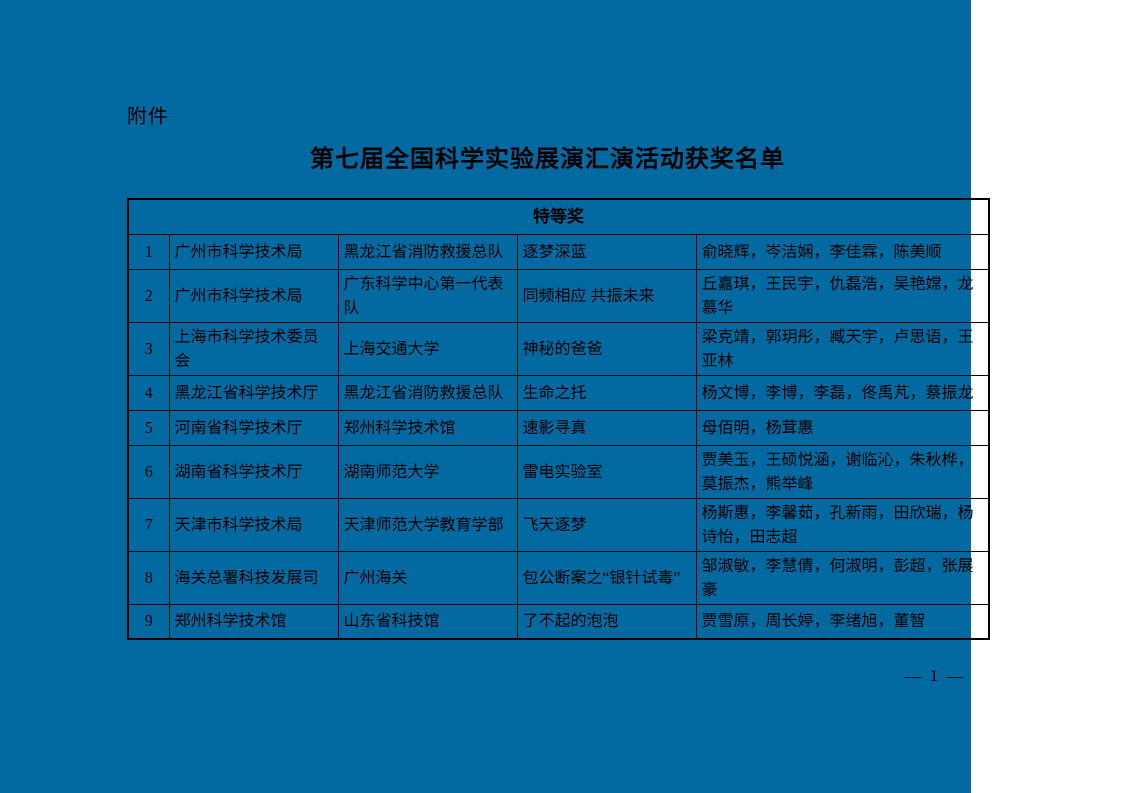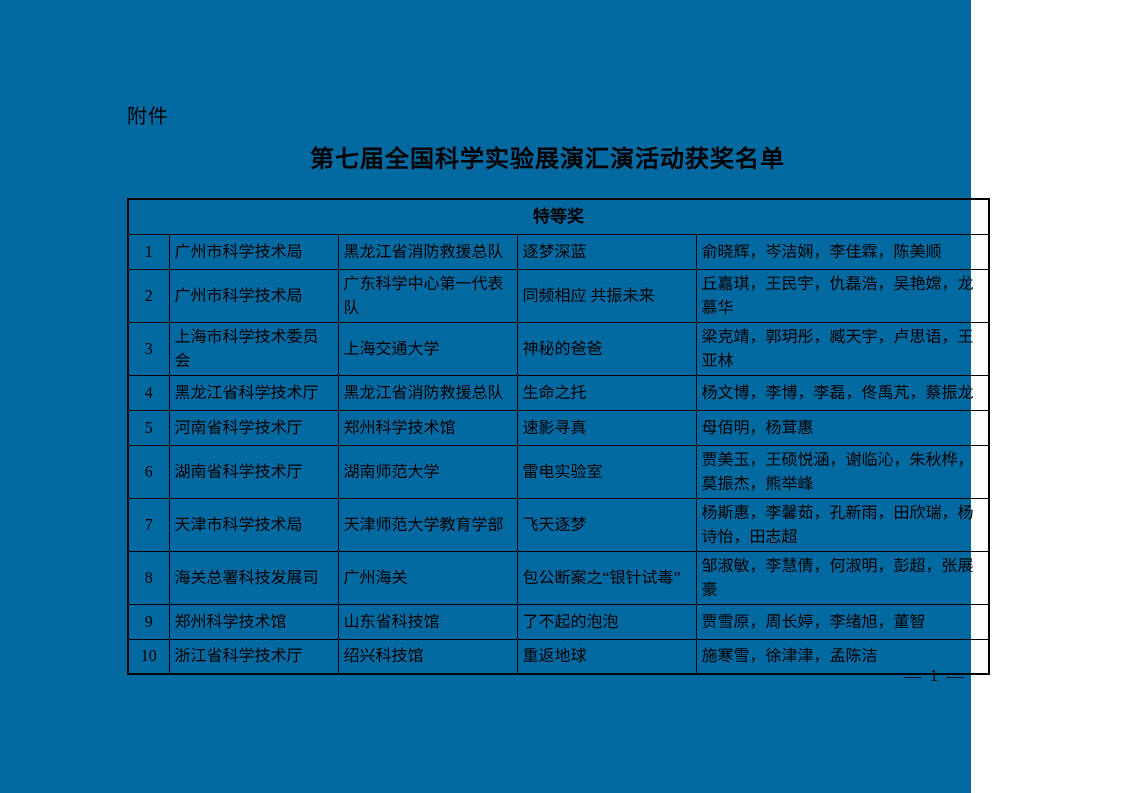--- a/index.html
+++ b/index.html
@@ -156,25 +156,18 @@
           <td class="c3">包公断案之“银针试毒”</td>
           <td class="c4">邹淑敏，李慧倩，何淑明，彭超，张展豪</td>
         </tr>
         <tr>
           <td class="c0">9</td>
           <td class="c1">郑州科学技术馆</td>
           <td class="c2">山东省科技馆</td>
           <td class="c3">了不起的泡泡</td>
           <td class="c4">贾雪原，周长婷，李绪旭，董智</td>
         </tr>
-        <tr>
-          <td class="c0">10</td>
-          <td class="c1">浙江省科学技术厅</td>
-          <td class="c2">绍兴科技馆</td>
-          <td class="c3">重返地球</td>
-          <td class="c4">施寒雪，徐津津，孟陈洁</td>
-        </tr>
       </tbody>
   </table>
 
   <div class="page-number">— 1 —</div>
 
 </div>
 
 </body></html>

